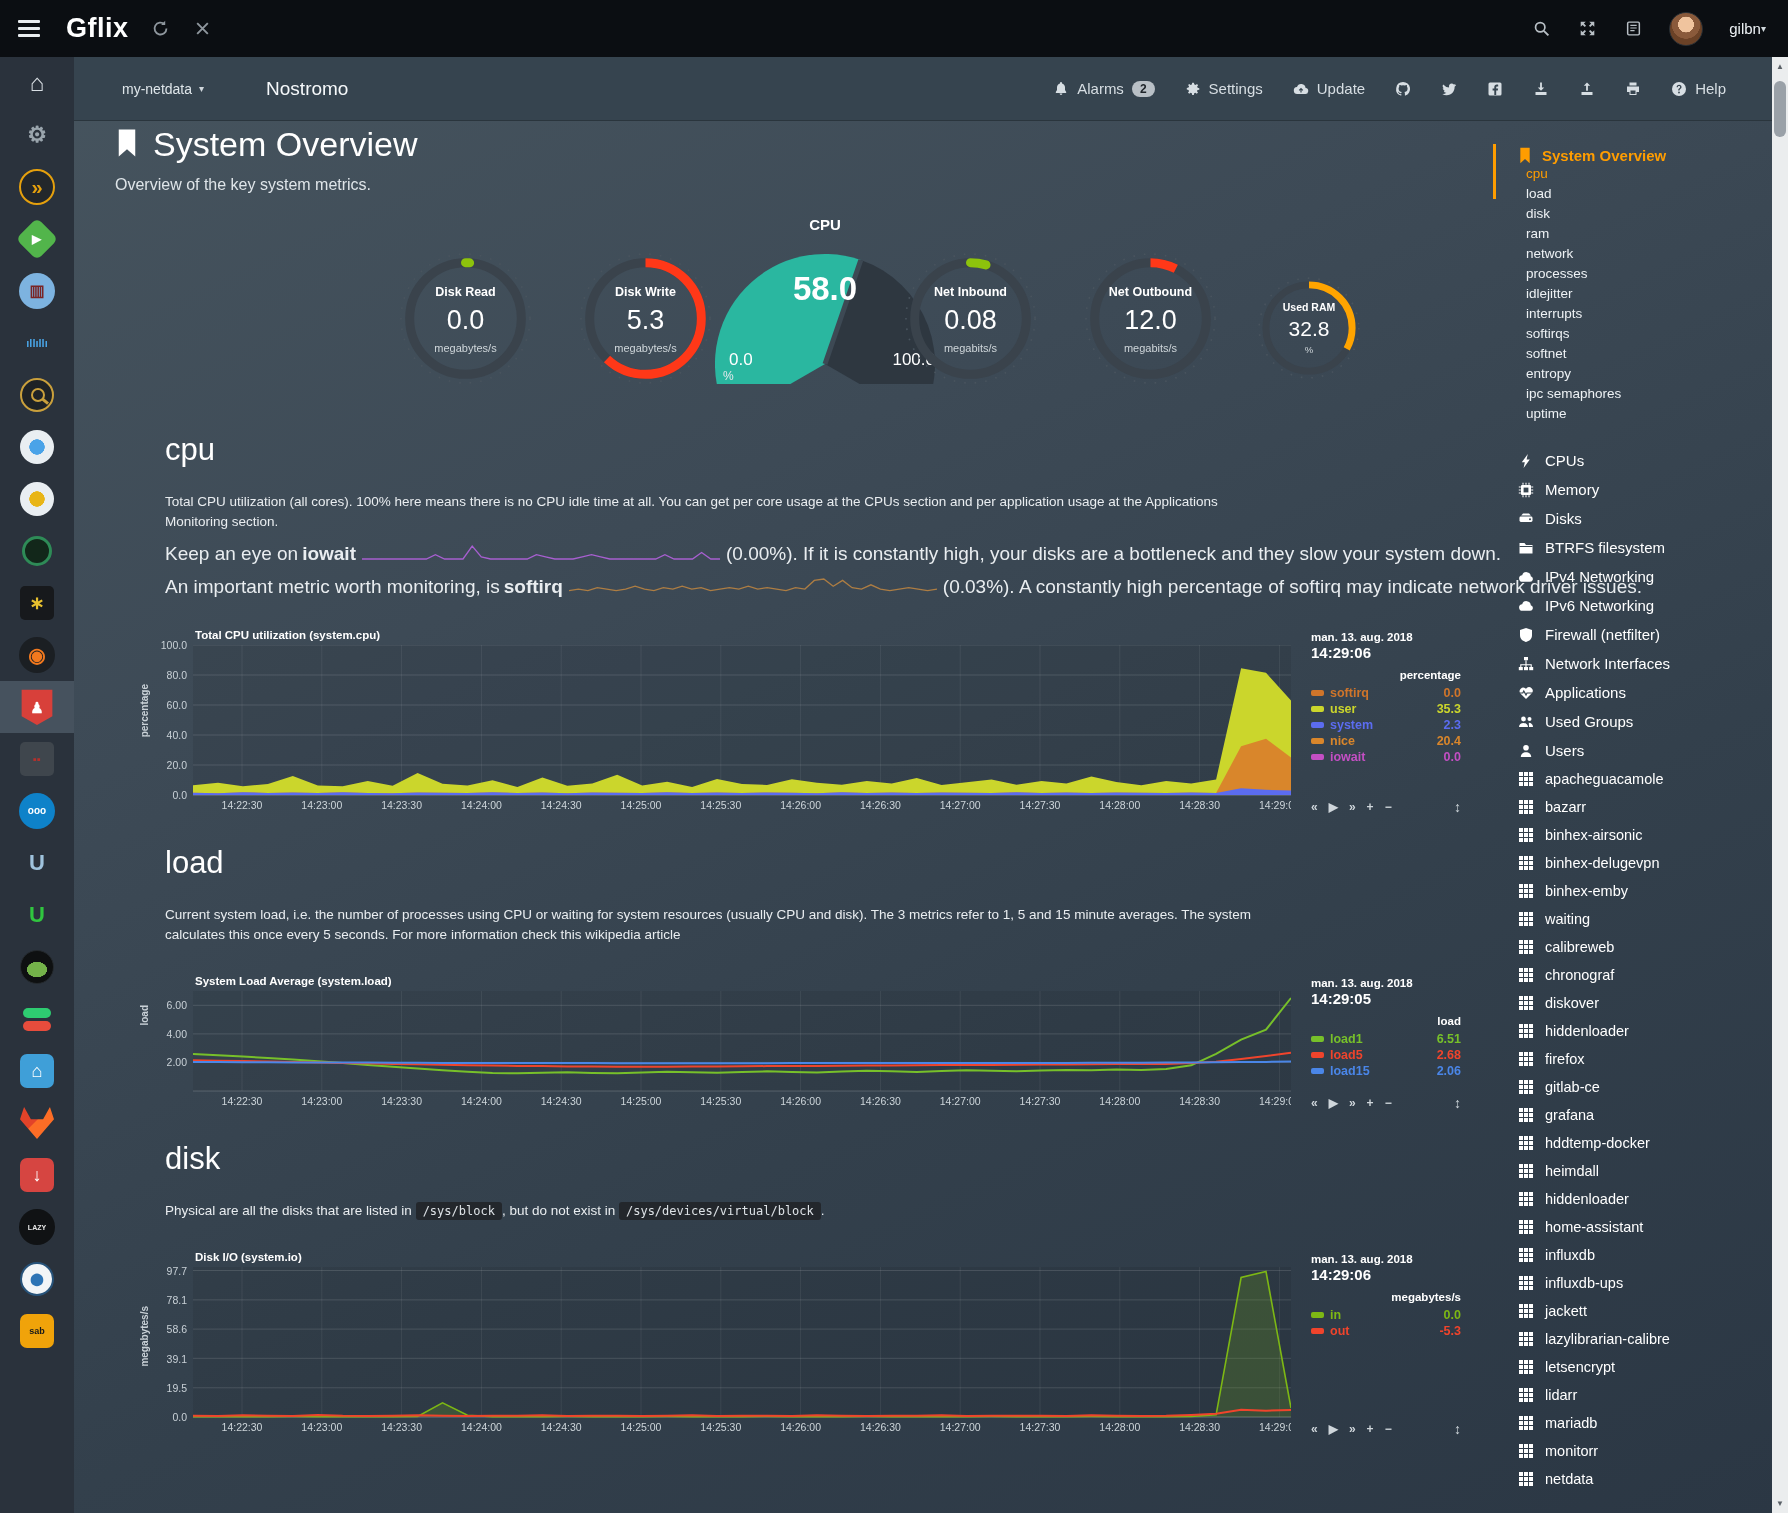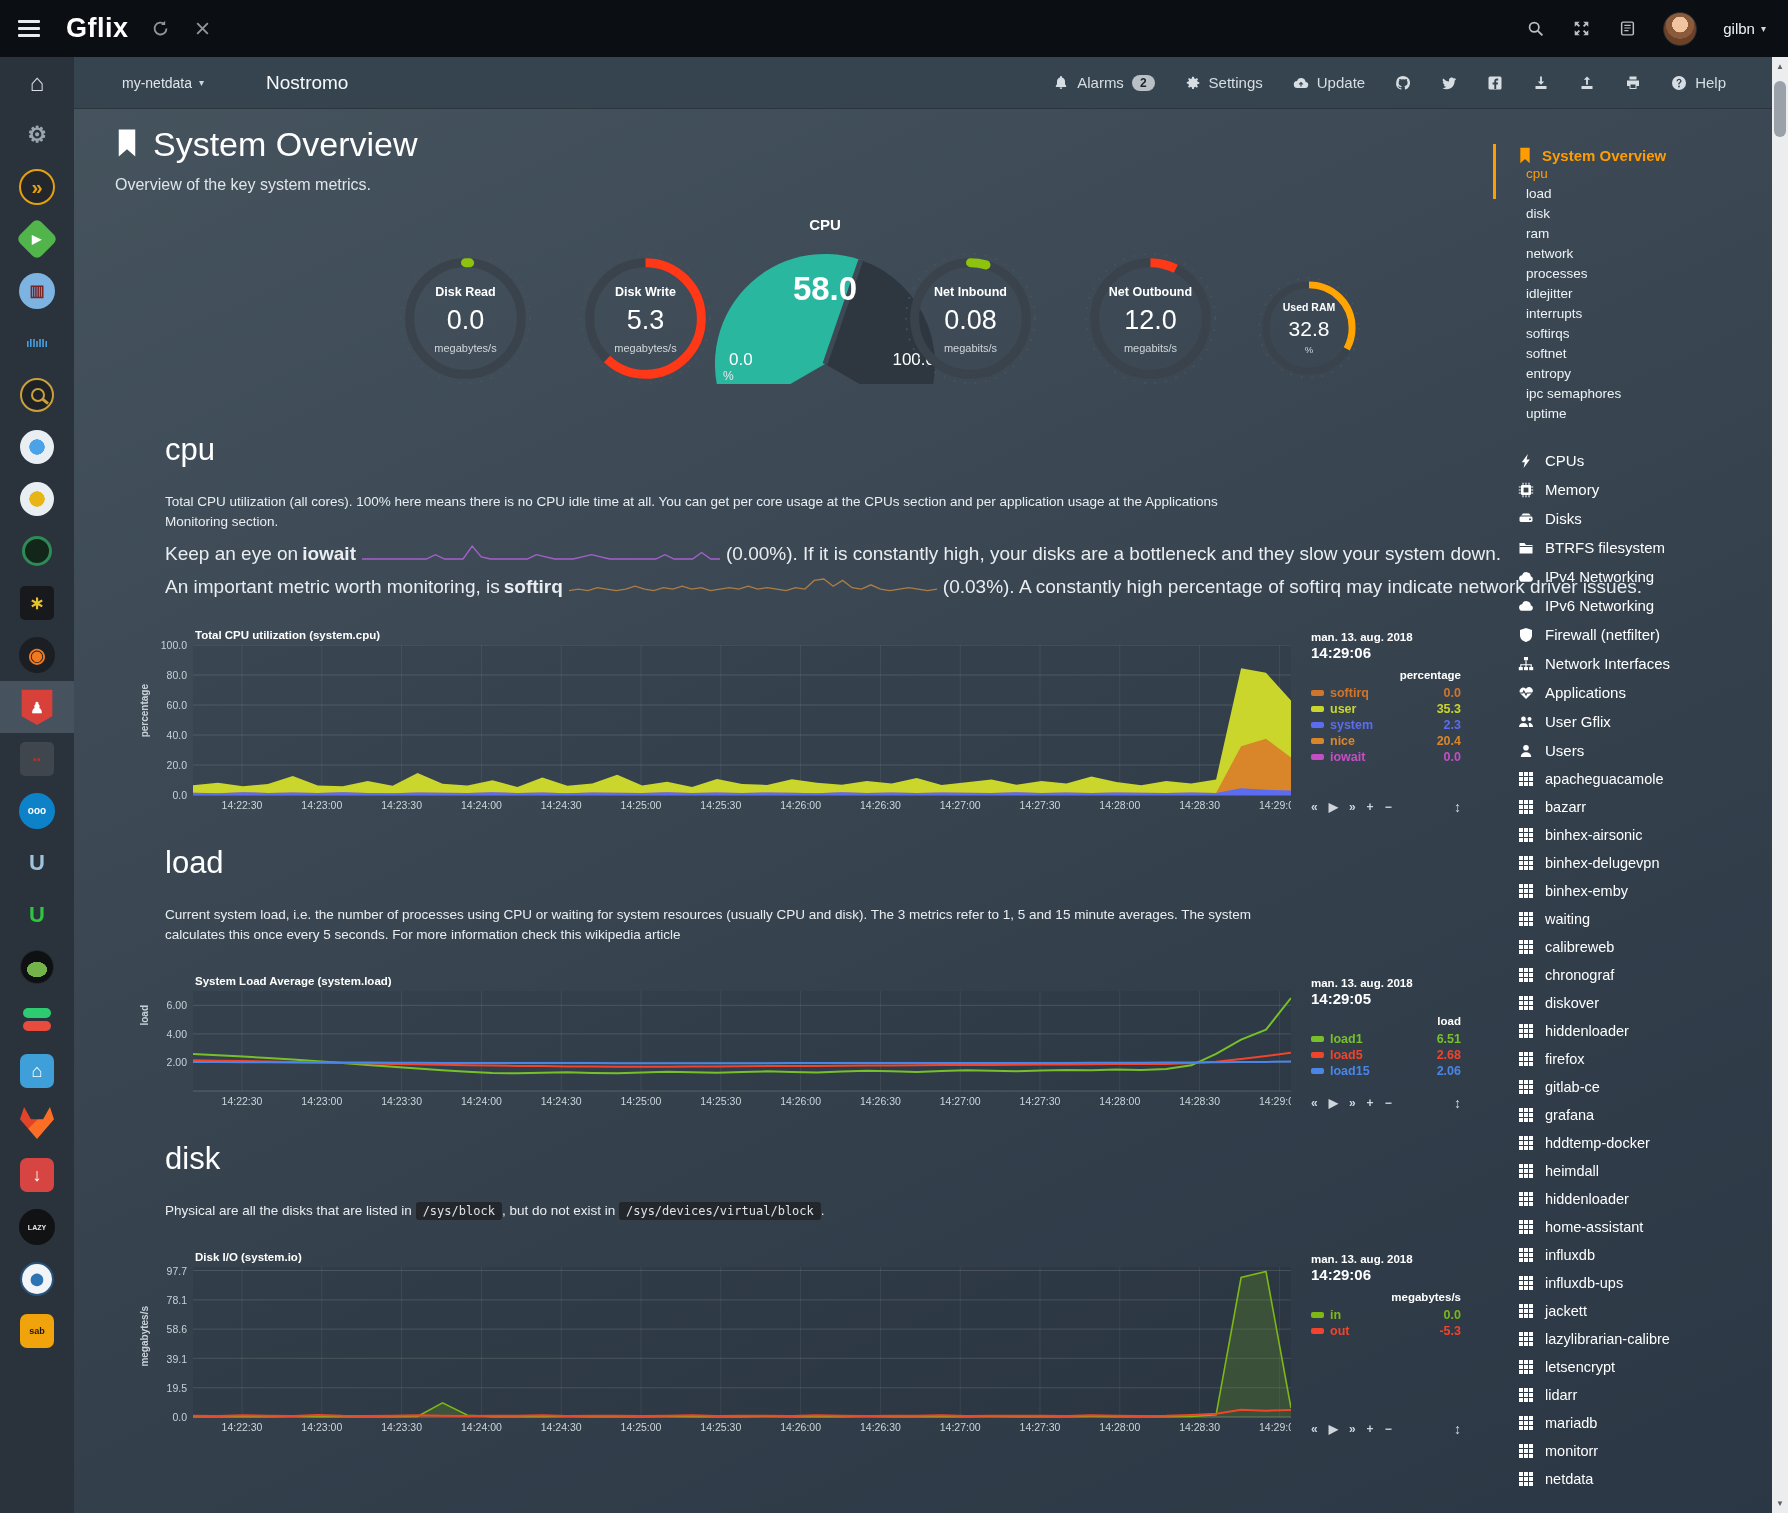--- a/index.html
+++ b/index.html
@@ -13,21 +13,21 @@
   .hamb{width:58px;display:flex;flex-direction:column;gap:4px;align-items:center;cursor:pointer;}
   .hamb span{display:block;width:22px;height:3px;background:#e8ecef;border-radius:1px;}
   .brand{font-size:27px;font-weight:bold;color:#fff;letter-spacing:.5px;margin-left:8px;}
   .tb-ic{display:inline-flex;width:20px;height:20px;color:#8f979e;margin-left:22px;align-items:center;justify-content:center;}
   .tb-ic svg{width:17px;height:17px;fill:currentColor;}
   .tb-right{margin-left:auto;display:flex;align-items:center;gap:26px;padding-right:22px;}
   .tb-right .tb-ic{margin-left:0;color:#b8bfc5;}
   .avatar{width:34px;height:34px;border-radius:50%;
      background:radial-gradient(circle at 50% 36%,#f0c49e 0 30%,#8a5a3b 31% 54%,#6b4227 55% 100%);
      border:1px solid #2a2f34;}
-  .username{display:flex;align-items:center;gap:6px;color:#eef2f5;font-size:15px;cursor:pointer;}
+  .username{display:flex;align-items:center;color:#eef2f5;font-size:15px;cursor:pointer;}
   .caret{font-size:10px;color:#cfd6db;}
   
   .leftbar{position:absolute;left:0;top:57px;bottom:0;width:74px;background:#2a323c;z-index:20;}
   .lb-item{width:74px;height:52px;display:flex;align-items:center;justify-content:center;cursor:pointer;}
   .lb-item.active{background:#46525e;}
   .app-ic{width:36px;height:36px;display:flex;align-items:center;justify-content:center;
           font-weight:bold;line-height:1;}
   .v-diamond{transform:rotate(45deg);border-radius:6px;width:30px;height:30px;}
   .v-diamond span{transform:rotate(-45deg);}
   .v-xdot{border-radius:50%;width:34px;height:34px;}
@@ -39,21 +39,21 @@
   .v-gitlab{width:34px;height:32px;background:linear-gradient(135deg,#e24329 45%,#fc6d26 46% 75%,#fca326 76%);
      clip-path:polygon(50% 100%,0 38%,12% 0,32% 38%,68% 38%,88% 0,100% 38%);}
   .v-shield{width:32px;height:36px;background:#d8403a;display:flex;align-items:center;justify-content:center;
      clip-path:polygon(50% 100%,2% 76%,2% 2%,98% 2%,98% 76%);color:#fff;font-size:15px;}
   .v-mag{position:relative;width:34px;height:34px;border-radius:50%;background:#1e2226;border:2px solid #caa03c;}
   .v-mag::before{content:"";position:absolute;left:9px;top:8px;width:10px;height:10px;border:2.5px solid #caa03c;border-radius:50%;}
   .v-mag::after{content:"";position:absolute;left:20px;top:20px;width:7px;height:2.5px;background:#caa03c;transform:rotate(40deg);}
   .v-drop{width:34px;height:34px;border-radius:50%;background:#f2f5f7;border:2px solid #27537a;
      display:flex;align-items:center;justify-content:center;color:#2d74b5;font-size:12px;}
   
-  .ndbar{position:absolute;left:74px;top:57px;right:16px;height:52px;background:#36444f;
+  .ndbar{position:absolute;left:74px;top:57px;right:16px;height:64px;background:#36444f;
          display:flex;align-items:center;z-index:10;border-bottom:1px solid rgba(0,0,0,.22);}
   .nd-drop{margin-left:48px;font-size:14px;color:#dfe6ea;display:flex;align-items:center;gap:7px;cursor:pointer;}
   .nd-host{margin-left:62px;font-size:19px;color:#f6f9fb;}
   .nd-items{margin-left:auto;display:flex;align-items:center;gap:30px;padding-right:46px;}
   .nd-item{display:flex;align-items:center;gap:8px;font-size:15px;color:#d7dee3;cursor:pointer;}
   .nd-item svg{width:16px;height:16px;fill:currentColor;}
   .badge{background:#b9c0c6;color:#20262b;font-size:12px;font-weight:bold;border-radius:10px;
          padding:2px 8px;line-height:1;}
   
   .ndbody{position:absolute;left:74px;top:107px;right:16px;bottom:0;overflow:hidden;}
@@ -829,21 +829,21 @@
           </div>
           <div class="m-sec">
     <span style="display:inline-flex;width:16px">
               <svg viewBox="0 0 16 16">
                 <circle cx="5.5" cy="5" r="2.4"></circle>
                 <path d="M1 13c0-2.5 2-4 4.5-4S10 10.5 10 13z"></path>
                 <circle cx="11.5" cy="5" r="2"></circle>
                 <path d="M10.8 8.7c2.3.1 4.2 1.6 4.2 4.3h-4z"></path>
               </svg>
             </span>
-    <span>User Gflix</span>
+    <span>Used Groups</span>
           </div>
           <div class="m-sec">
     <span style="display:inline-flex;width:16px">
               <svg viewBox="0 0 16 16">
                 <circle cx="8" cy="4.8" r="2.8"></circle>
                 <path d="M2.8 14c0-3 2.3-4.7 5.2-4.7s5.2 1.7 5.2 4.7z"></path>
               </svg>
             </span>
     <span>Users</span>
           </div>

